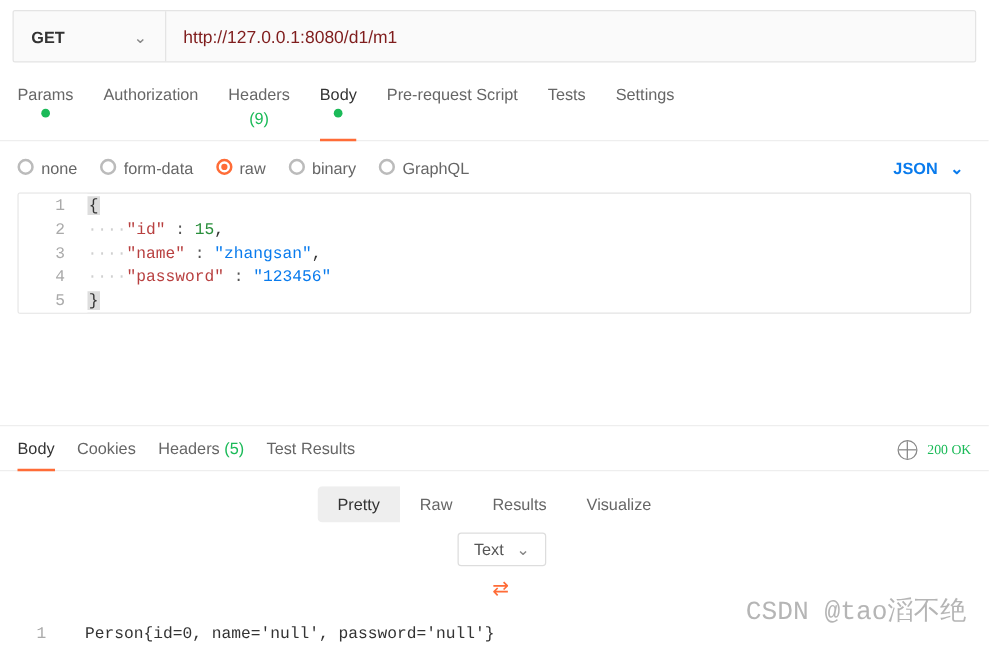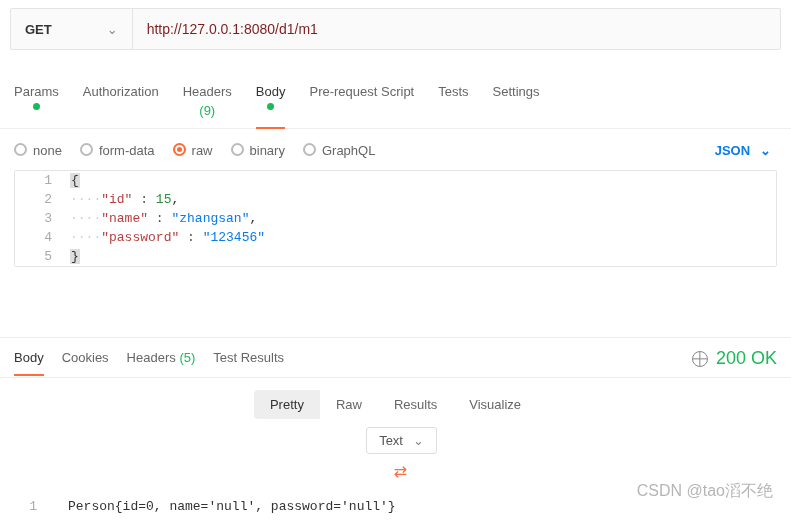--- a/index.html
+++ b/index.html
@@ -1,19 +1,19 @@
 <!DOCTYPE html>
 <html><head>
 <meta charset="utf-8">
 <style>
   * { box-sizing: border-box; margin: 0; padding: 0; }
   body { font-family: -apple-system, BlinkMacSystemFont, "Segoe UI", Arial, sans-serif; font-size: 13px; color: #333; background: #fff; width: 791px; height: 526px; overflow: hidden; }
 
   
-  .url-row { display: flex; align-items: stretch; border: 1px solid #e4e4e4; background: #fafafa; margin: 8px 10px 16px 10px; border-radius: 2px; }
+  .url-row { display: flex; align-items: stretch; border: 1px solid #e4e4e4; background: #fafafa; margin: 8px 10px 0 10px; border-radius: 2px; }
   .method-select { display: flex; align-items: center; padding: 0 14px; gap: 55px; border-right: 1px solid #e4e4e4; cursor: pointer; }
   .method-label { font-weight: 600; color: #333; font-size: 13px; }
   .chevron { font-size: 13px; color: #888; }
   .url-input { flex: 1; border: none; background: transparent; padding: 12px 14px; font-size: 14px; color: #7f1d1d; outline: none; font-family: inherit; }
 
   
   .tabs { display: flex; gap: 24px; padding: 18px 14px 0 14px; border-bottom: 1px solid #eee; font-size: 13px; }
   .tab { padding-bottom: 10px; color: #666; cursor: pointer; position: relative; display: inline-flex; align-items: center; gap: 4px; flex-direction: column; }
   .tab.active { color: #333; }
   .tab.active::after { content: ""; position: absolute; left: 0; right: 0; bottom: -1px; height: 2px; background: #ff6c37; }
@@ -45,35 +45,35 @@
   
   .resp-section { position: absolute; left: 0; right: 0; bottom: 0; border-top: 1px solid #eee; background: #fff; }
   .resp-tabs { display: flex; align-items: center; padding: 10px 14px 0 14px; font-size: 13px; gap: 18px; border-bottom: 1px solid #eee; }
   .rtab { padding-bottom: 10px; color: #666; cursor: pointer; position: relative; }
   .rtab.active { color: #333; }
   .rtab.active::after { content: ""; position: absolute; left: 0; right: 0; bottom: -1px; height: 2px; background: #ff6c37; }
   .resp-status { margin-left: auto; display: flex; align-items: center; gap: 8px; padding-bottom: 8px; }
   .globe { width: 16px; height: 16px; border: 1.3px solid #888; border-radius: 50%; position: relative; display: inline-block; }
   .globe::before { content: ""; position: absolute; left: 50%; top: 0; bottom: 0; width: 1.3px; background: #888; transform: translateX(-50%); }
   .globe::after { content: ""; position: absolute; top: 50%; left: 0; right: 0; height: 1.3px; background: #888; transform: translateY(-50%); }
-  .status-code { color: #1bba58; font-size: 18px; }
+  .status-code { color: #1bba58; font-size: 11px; font-family: Liberation Serif, serif; }
 
   .resp-toolbar { display: flex; align-items: center; gap: 8px; padding: 12px 14px; flex-direction: column; }
   .seg { display: inline-flex; border-radius: 4px; overflow: hidden; }
   .seg-btn { padding: 7px 16px; color: #666; font-size: 13px; cursor: pointer; }
   .seg-btn.active { background: #eee; color: #333; }
   .text-select { display: inline-flex; align-items: center; gap: 10px; border: 1px solid #ddd; border-radius: 3px; padding: 5px 12px; color: #555; font-size: 13px; cursor: pointer; margin-left: 12px; }
   .wrap-icon { margin-left: 10px; color: #ff6c37; font-size: 16px; cursor: pointer; }
 
   .resp-body { font-family: Consolas, "Courier New", monospace; font-size: 13px; padding: 4px 0 10px 0; }
   .resp-line { display: flex; min-height: 19px; line-height: 19px; }
   .resp-gutter { width: 55px; text-align: right; color: #aaa; padding-right: 18px; }
   .resp-code { flex: 1; white-space: pre; color: #333; margin-left: 13px; }
 
-  .watermark { position: absolute; right: 18px; bottom: 24px; color: rgba(120,120,120,0.55); font-size: 16px; pointer-events: none; }
+  .watermark { position: absolute; right: 18px; bottom: 24px; color: rgba(120,120,120,0.55); font-size: 21px; pointer-events: none; font-family: Liberation Mono, monospace; }
 </style>
 </head>
 <body>
 
 <div class="url-row">
   <div class="method-select">
     <span class="method-label">GET</span>
     <span class="chevron">⌄</span>
   </div>
   <input class="url-input" value="http://127.0.0.1:8080/d1/m1" style="">

